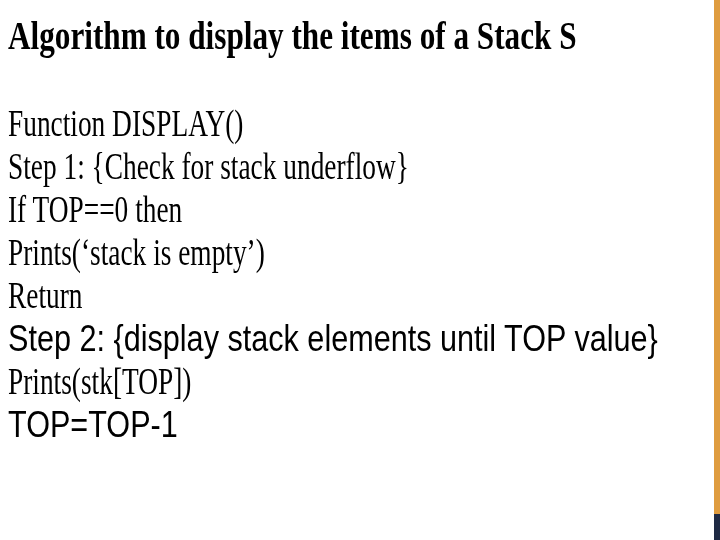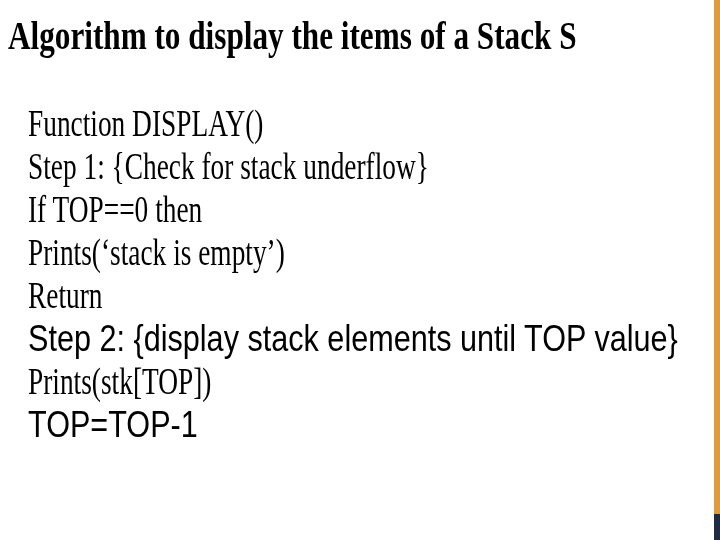--- a/index.html
+++ b/index.html
@@ -27,21 +27,20 @@
     white-space: nowrap;
     transform: scaleX(0.78);
     transform-origin: left center;
     color: #000000;
   }
   .body-text {
     position: absolute;
     top: 102px;
     left: 8px;
     right: 0;
-    margin-left: 20px;
   }
   .code-line {
     height: 43px;
     line-height: 43px;
     white-space: nowrap;
     transform-origin: left center;
     color: #000000;
   }
   .code-line.serif {
     font-family: "Liberation Serif", serif;

